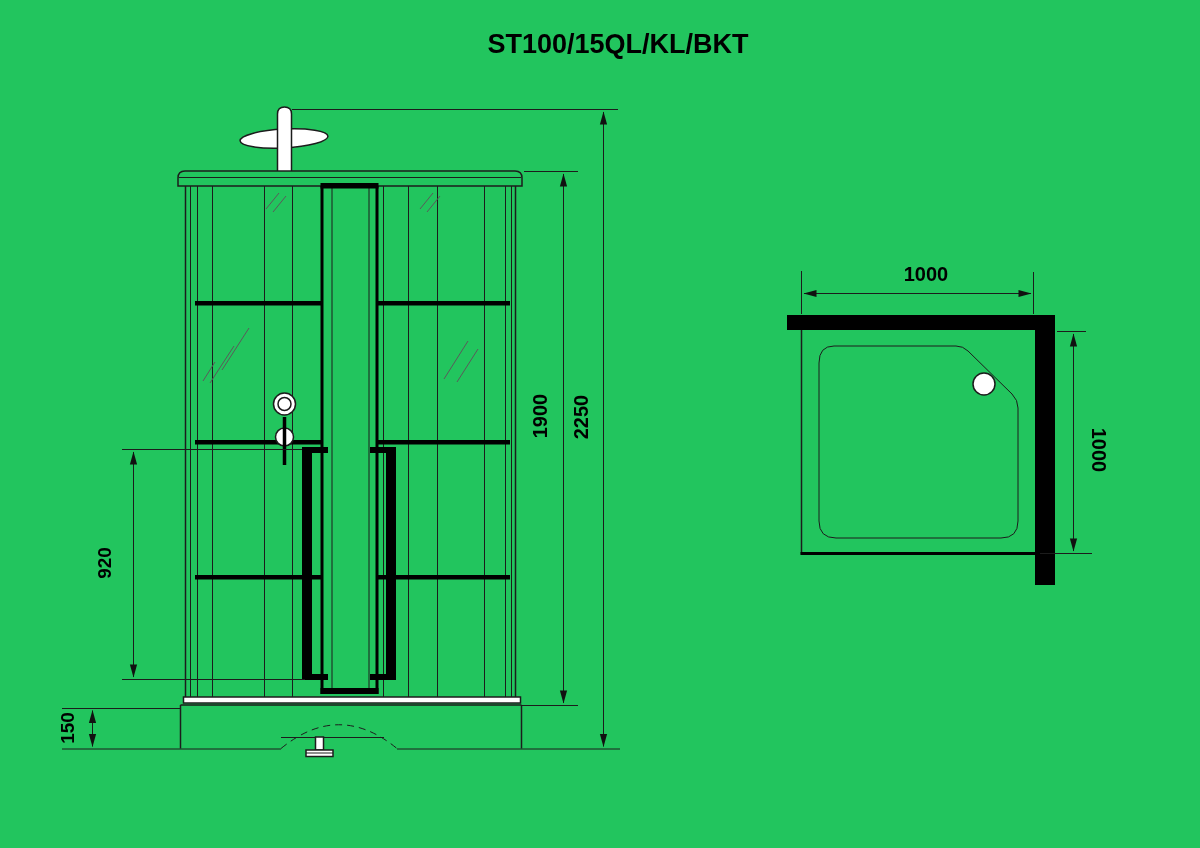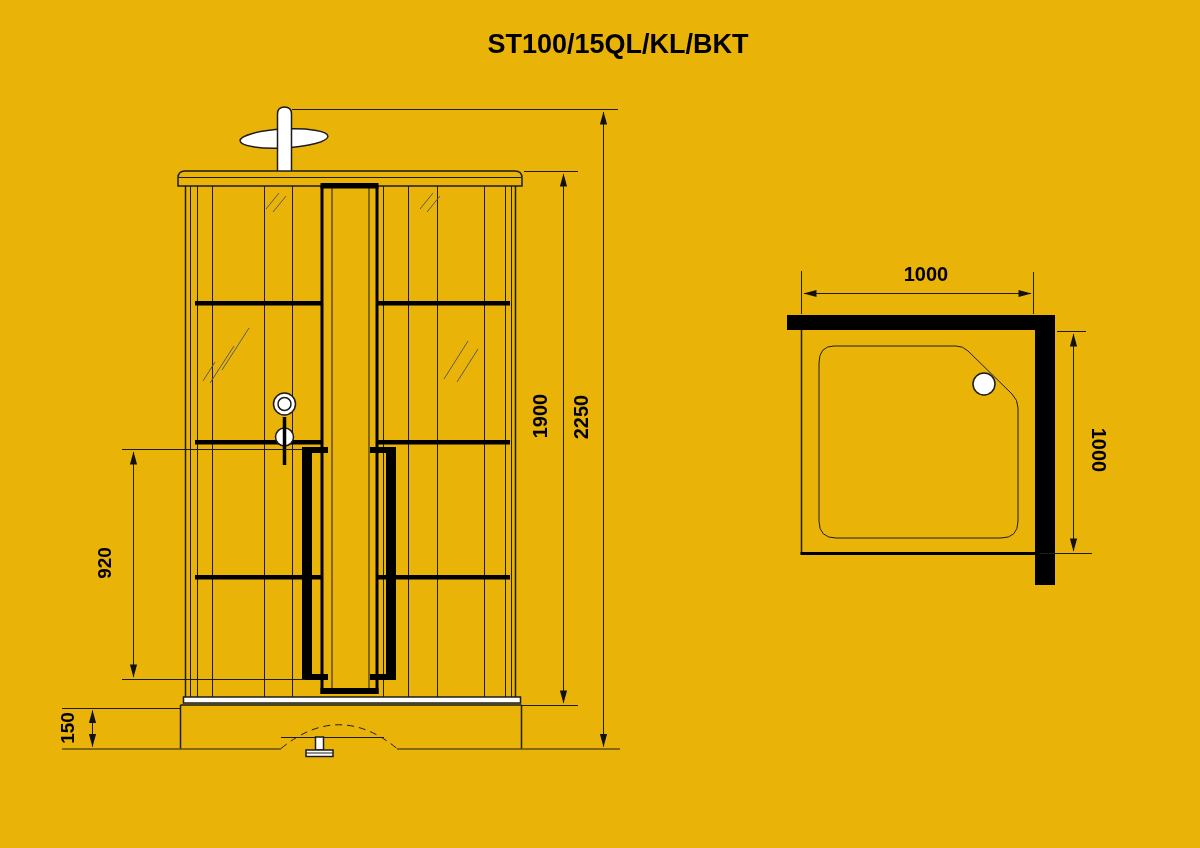--- a/index.html
+++ b/index.html
@@ -1,17 +1,17 @@
 <!DOCTYPE html>
 <html><head>
 <meta charset="utf-8">
 <style>
   html,body{margin:0;padding:0;background:#fff;}
   .canvas{
-    position:relative;width:1200px;height:848px;background:#eab308;
+    position:relative;width:1200px;height:848px;background:#22c55e;
     font-family:"Liberation Sans",sans-serif;overflow:hidden;
   }
   svg{position:absolute;left:0;top:0;}
   .thin  {stroke:#1c1c1c;stroke-width:1;fill:none;}
   .med   {stroke:#1c1c1c;stroke-width:1.5;fill:none;}
   .thick {stroke:#000;stroke-width:3;fill:none;}
   .bar   {fill:#000;stroke:none;}
   .whitefill{fill:#fff;stroke:#1c1c1c;stroke-width:1.5;}
   .shine {stroke:#5a5a5a;stroke-width:1;fill:none;}
   .dim   {stroke:#1c1c1c;stroke-width:1;fill:none;}

